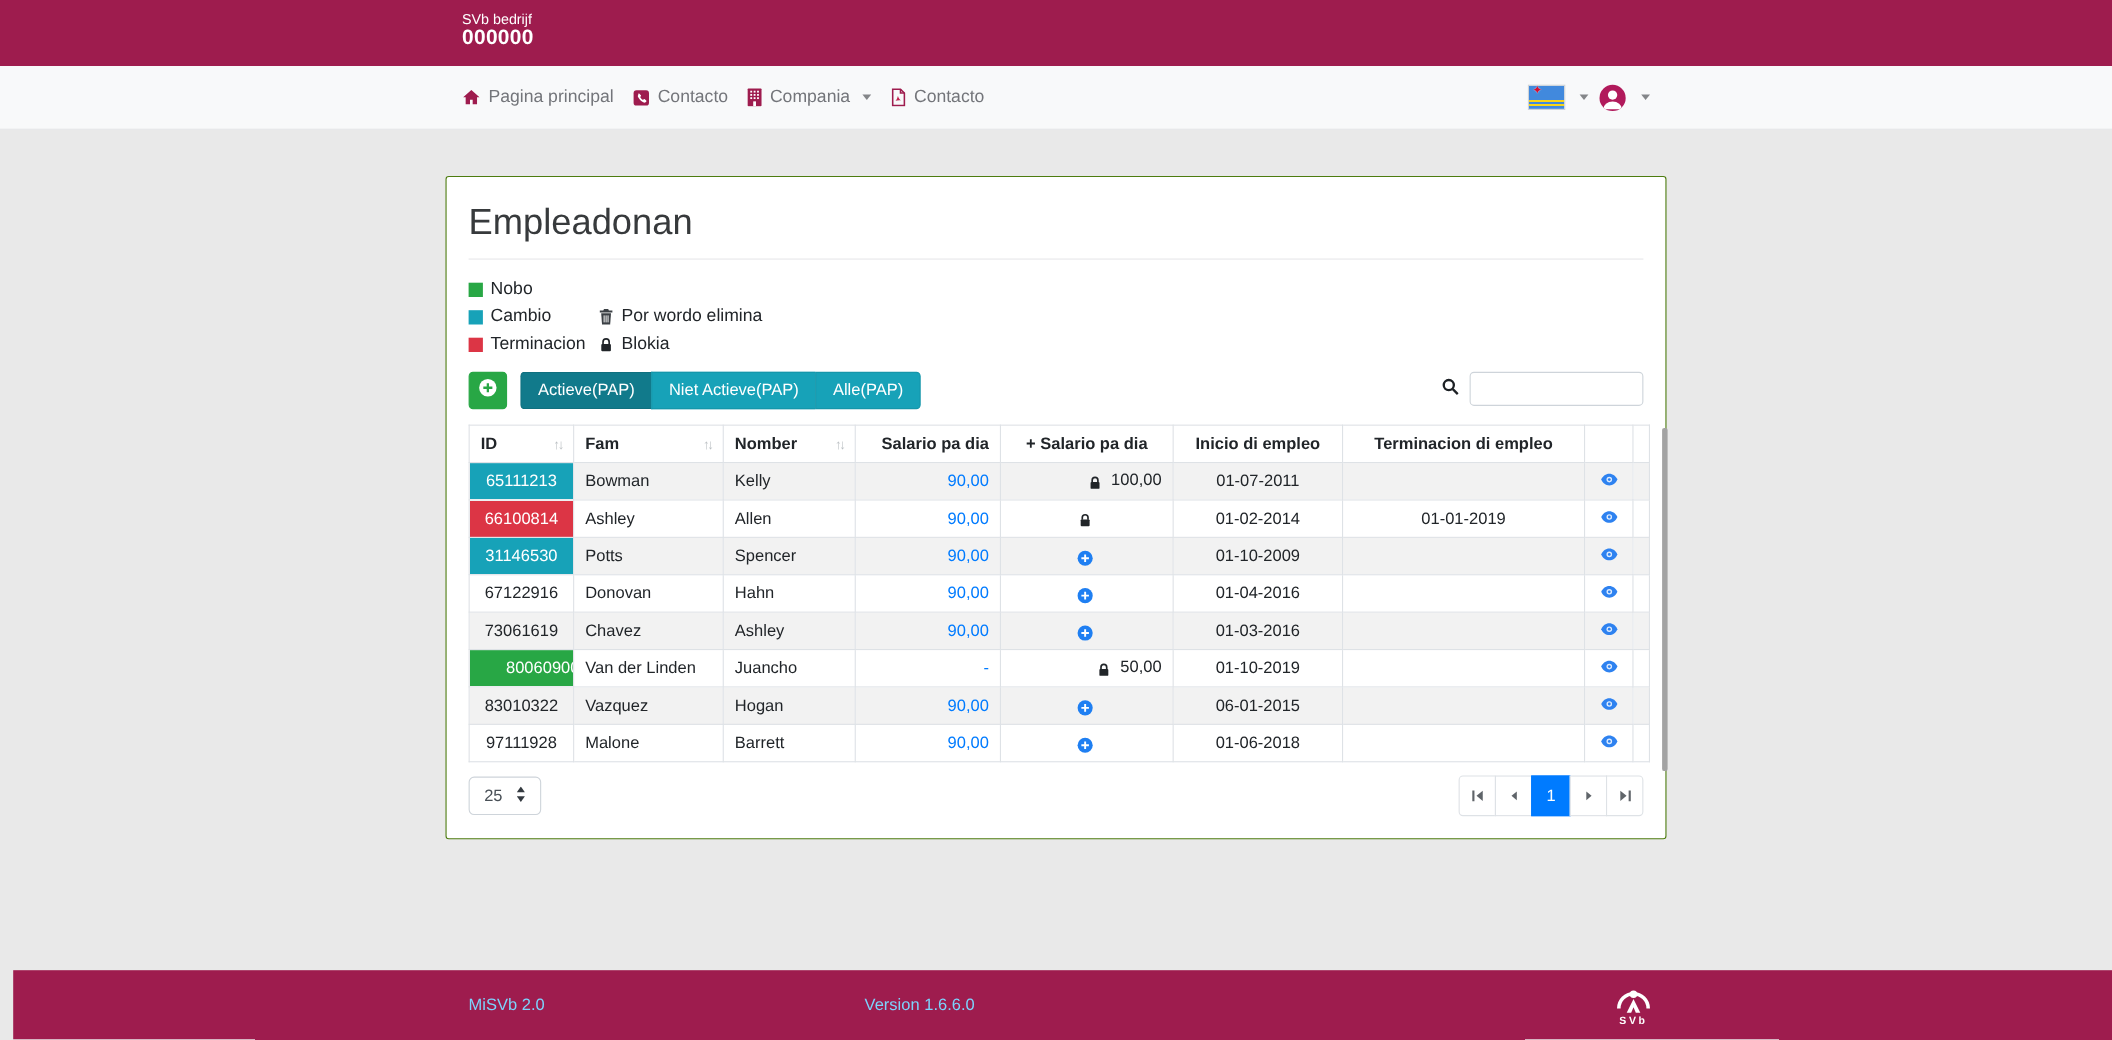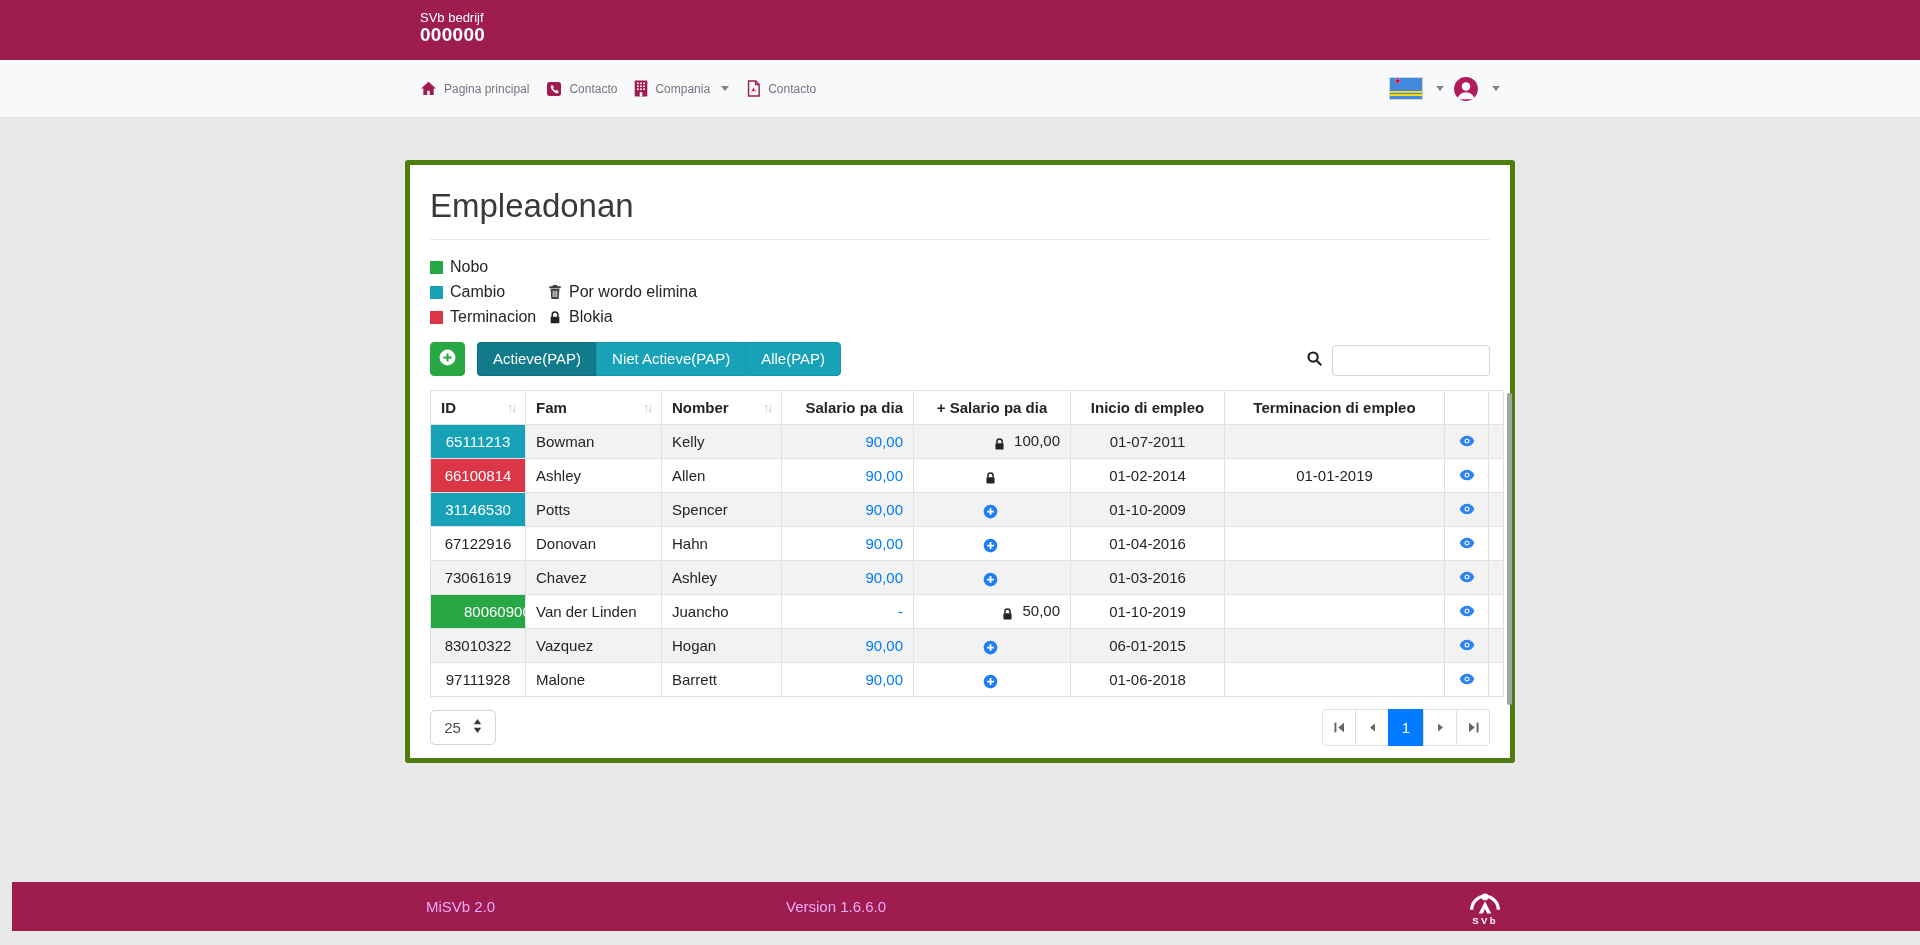--- a/index.html
+++ b/index.html
@@ -15,46 +15,46 @@
 
   
   .topbar { height:60px; background:#9e1c4e; }
   .topbar .container { padding-top:10px; color:#fff; }
   .topbar-company { font-size:13px; line-height:16px; font-weight:400; }
   .topbar-code { font-size:19px; line-height:17px; font-weight:700; letter-spacing:.3px; }
 
   
   .navbar { height:58px; background:#f8f9fa; border-bottom:1px solid #e4e4e6; }
   .navbar .container { height:100%; display:flex; align-items:center; }
-  .nav-item { display:flex; align-items:center; gap:7px; margin-right:17px; color:#73757a; font-size:12px; cursor:pointer; }
+  .nav-item { display:flex; align-items:center; gap:7px; margin-right:17px; color:#73757a; font-size:16px; cursor:pointer; }
   .nav-item svg { display:block; }
   .caret { display:inline-block; width:0; height:0; border-left:4.5px solid transparent; border-right:4.5px solid transparent; border-top:5px solid #848689; margin-left:4px; }
   .nav-right { margin-left:auto; display:flex; align-items:center; gap:9px; }
   .flag { position:relative; width:34px; height:23px; border:1px solid #cfd3d7; cursor:pointer;
     background:linear-gradient(to bottom, #4189dd 0%, #4189dd 62%, #f9d616 62%, #f9d616 70%, #4189dd 70%, #4189dd 78%, #f9d616 78%, #f9d616 86%, #4189dd 86%, #4189dd 100%); }
   .flag-star { position:absolute; left:3px; top:-3px; color:#d21034; font-size:11px; text-shadow:0 0 1px #fff; }
   .avatar { width:26px; height:26px; cursor:pointer; }
 
   
   .main { height:764px; padding-top:42px; }
-  .card { position:relative; width:1110px; height:603px; margin:0 auto; background:#fff; border:5px solid #4d7c0f; border-radius:3px; padding:18px 20px 14px; }
+  .card { position:relative; width:1110px; height:603px; margin:0 auto; background:#fff; border:1px solid #4d7c0f; border-radius:3px; padding:18px 20px 14px; }
   .page-title { font-size:33px; font-weight:400; color:#373a3c; margin:4px 0 14px; }
   .card hr { border:none; border-top:1px solid #e7e7e9; margin:0 0 18px; }
 
   
   .legend { display:grid; grid-template-columns:118px auto; row-gap:7px; font-size:16px; color:#212529; width:max-content; }
   .legend-item { display:flex; align-items:center; gap:7px; }
   .sq { width:13px; height:13px; display:inline-block; }
   .sq-green { background:#28a745; }
   .sq-teal { background:#17a2b8; }
   .sq-red { background:#dc3545; }
   .legend-item svg { display:block; }
 
   
-  .toolbar { margin-top:16px; display:flex; align-items:flex-end; }
+  .toolbar { margin-top:16px; display:flex; align-items:flex-start; }
   .add-btn { width:35px; height:34px; background:#28a745; border:1px solid #28a745; border-radius:4px; display:flex; align-items:center; justify-content:center; cursor:pointer; }
   .tab-group { margin-left:12px; display:flex; }
   .tab { background:#17a2b8; border:1px solid #1596aa; border-right-width:0; color:#fff; font-size:15px; height:34px; line-height:32px; padding:0 15px; cursor:pointer; }
   .tab:first-child { border-radius:4px 0 0 4px; }
   .tab:last-child { border-radius:0 4px 4px 0; border-right-width:1px; }
   .tab.active { background:#117a8b; border-color:#10707f; }
   .search { margin-left:auto; display:flex; align-items:center; gap:9px; }
   .search input { width:158px; height:31px; border:1px solid #ced4da; border-radius:4px; padding:0 8px; font-size:14px; font-family:"Liberation Sans",sans-serif; color:#495057; outline:none; }
 
   
@@ -81,21 +81,21 @@
   
   .table-footer { margin-top:12px; display:flex; justify-content:space-between; align-items:center; }
   .page-size { width:66px; height:35px; background:#fff; border:1px solid #ced4da; border-radius:5px; display:flex; align-items:center; justify-content:center; gap:12px; font-size:15px; color:#495057; cursor:pointer; }
   .pager { display:flex; }
   .page-btn { min-width:34px; height:37px; background:#fff; border:1px solid #dee2e6; margin-left:-1px; display:flex; align-items:center; justify-content:center; color:#5f6469; cursor:pointer; font-size:15px; }
   .page-btn:first-child { border-radius:4px 0 0 4px; margin-left:0; }
   .page-btn:last-child { border-radius:0 4px 4px 0; }
   .page-btn.active { background:#007bff; border-color:#007bff; color:#fff; min-width:36px; }
 
   
-  .footer { height:49px; background:#9e1c4e; display:flex; align-items:center; color:#f0abfc; font-size:15px;margin-left:12px; }
+  .footer { height:63px; background:#9e1c4e; display:flex; align-items:center; color:#7dd3fc; font-size:15px;margin-left:12px; }
   .footer .container { display:flex; align-items:center; }
   .footer-col { flex:1; }
   .footer-col.logo-col { text-align:right; }
   .footer-logo { display:inline-block; }
 </style>
 </head>
 <body>
 
 <div class="topbar">
   <div class="container">

